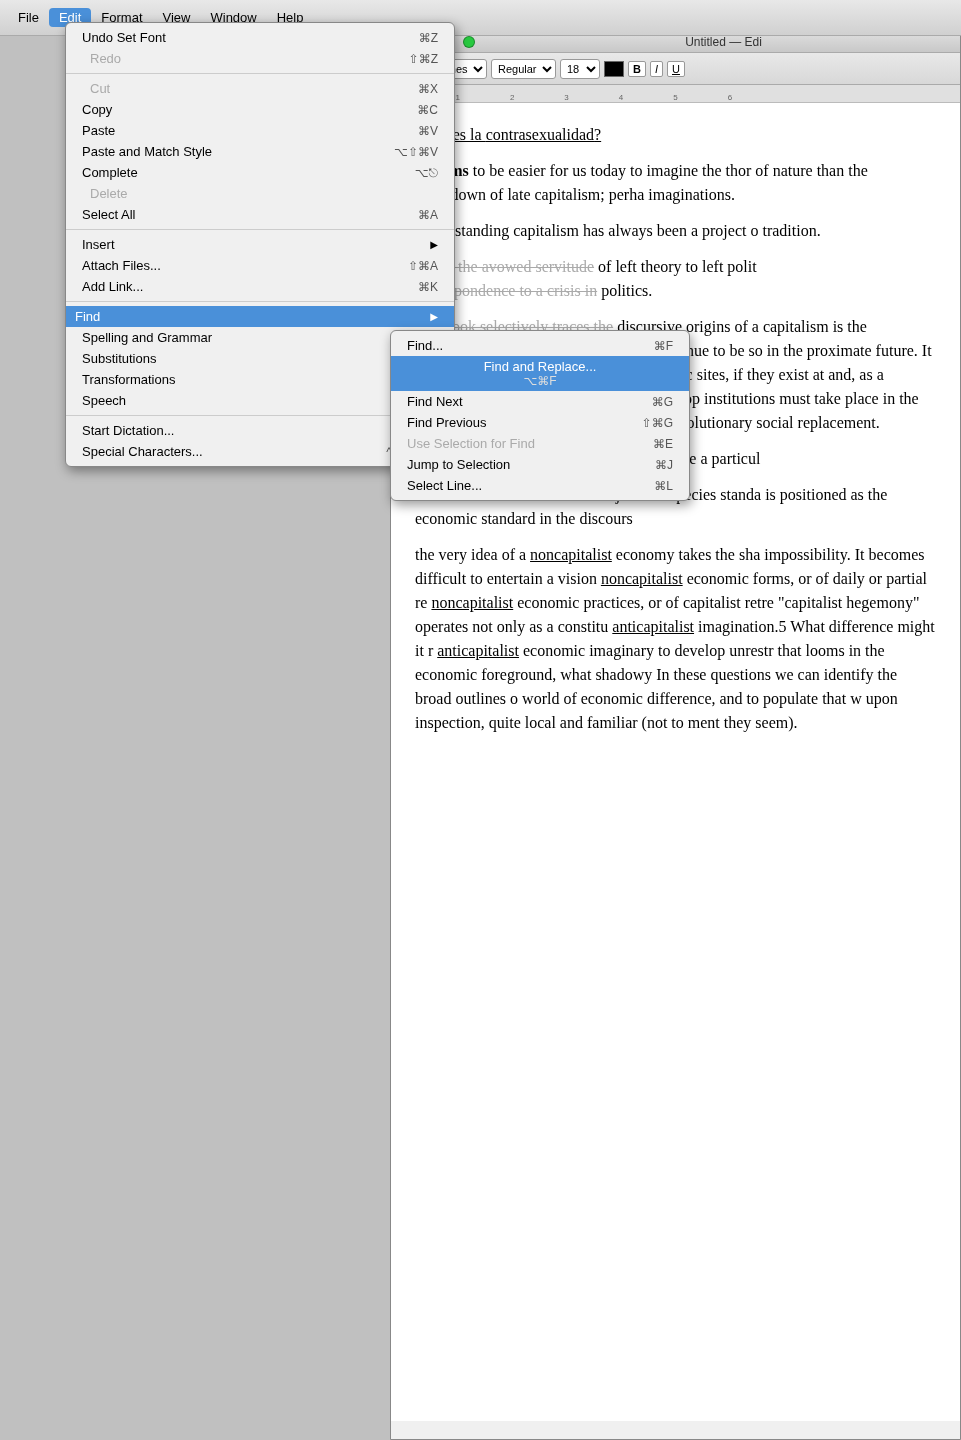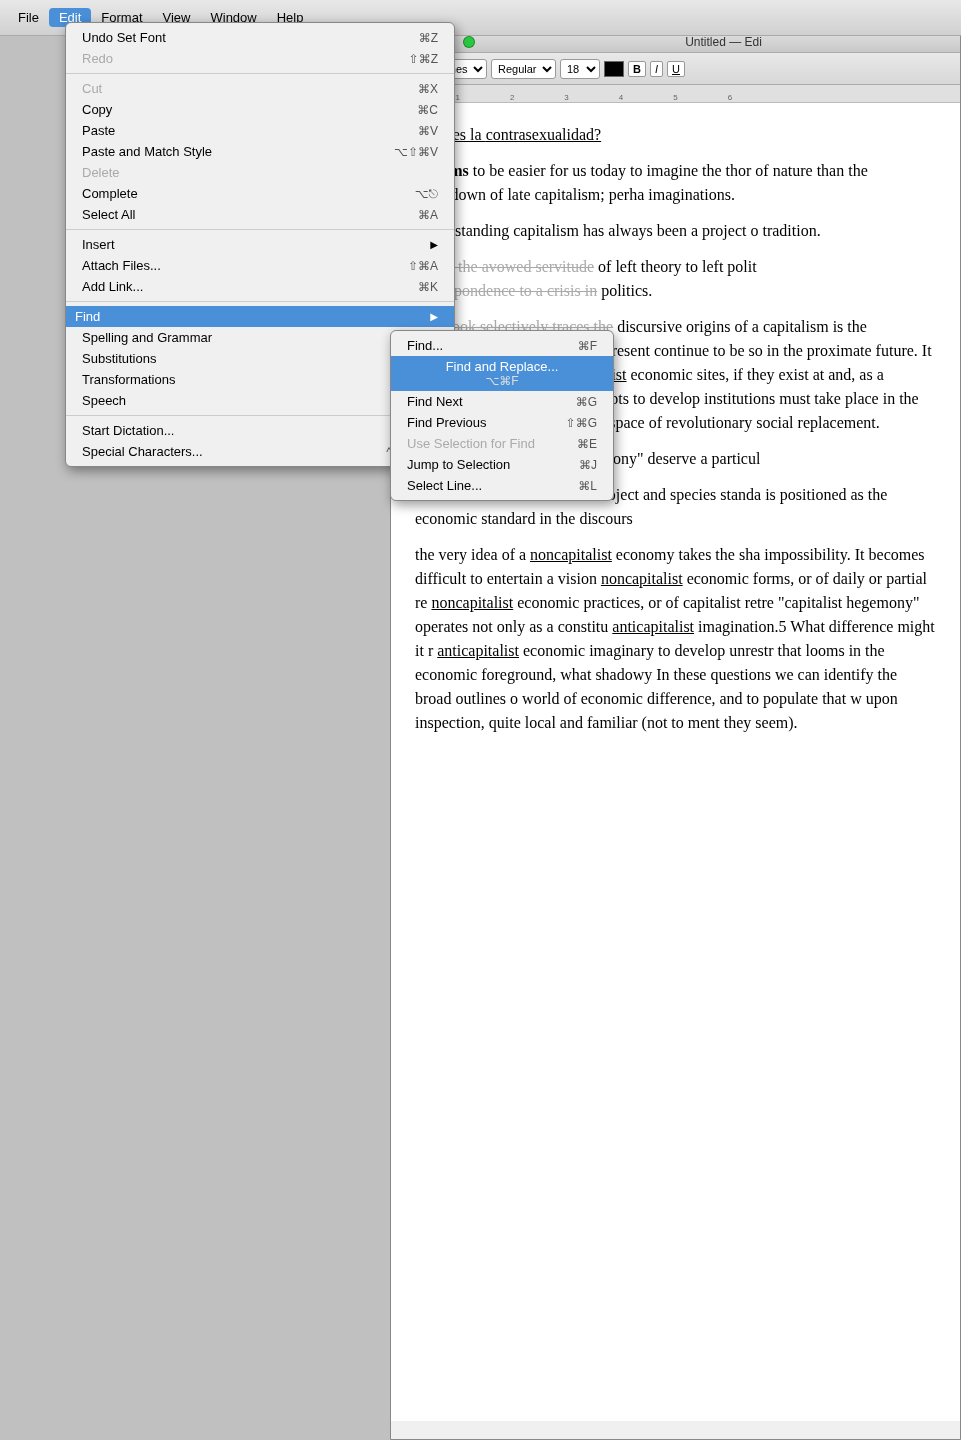--- a/index.html
+++ b/index.html
@@ -149,20 +149,21 @@
       position: relative;
     }
     .menu-item.active {
       background: #4a90d9;
       color: white;
       padding-left: 9px;
     }
     .menu-item.disabled {
       color: #aaa;
       cursor: default;
+      margin-left: 8px;
     }
     .menu-item-label { flex: 1; }
     .menu-item-shortcut {
       color: #555;
       font-size: 12px;
       margin-left: 20px;
     }
     .menu-item-arrow {
       font-size: 10px;
       margin-left: 8px;
@@ -171,21 +172,21 @@
       height: 1px;
       background: #ccc;
       margin: 4px 0;
     }
 
     
     .submenu {
       position: absolute;
       left: 390px;
       top: 330px;
-      width: 224px;
+      width: 300px;
       background: #f0f0f0;
       border: 1px solid #888;
       border-radius: 6px;
       box-shadow: 2px 4px 12px rgba(0,0,0,0.4);
       padding: 4px 0;
       z-index: 300;
     }
     .submenu-item {
       display: flex;
       align-items: center;
@@ -236,26 +237,26 @@
     <span class="menu-item-shortcut cmd">⌘C</span>
   </div>
   <div class="menu-item">
     <span class="menu-item-label">Paste</span>
     <span class="menu-item-shortcut cmd">⌘V</span>
   </div>
   <div class="menu-item">
     <span class="menu-item-label">Paste and Match Style</span>
     <span class="menu-item-shortcut cmd">⌥⇧⌘V</span>
   </div>
+  <div class="menu-item">
+    <span class="menu-item-label">Complete</span>
+    <span class="menu-item-shortcut cmd">⌥⎋</span>
+  </div>
   <div class="menu-item disabled">
     <span class="menu-item-label">Delete</span>
-  </div>
-  <div class="menu-item">
-    <span class="menu-item-label">Complete</span>
-    <span class="menu-item-shortcut cmd">⌥⎋</span>
   </div>
   <div class="menu-item">
     <span class="menu-item-label">Select All</span>
     <span class="menu-item-shortcut cmd">⌘A</span>
   </div>
 
   <div class="menu-separator"></div>
 
   <div class="menu-item">
     <span class="menu-item-label">Insert</span>

